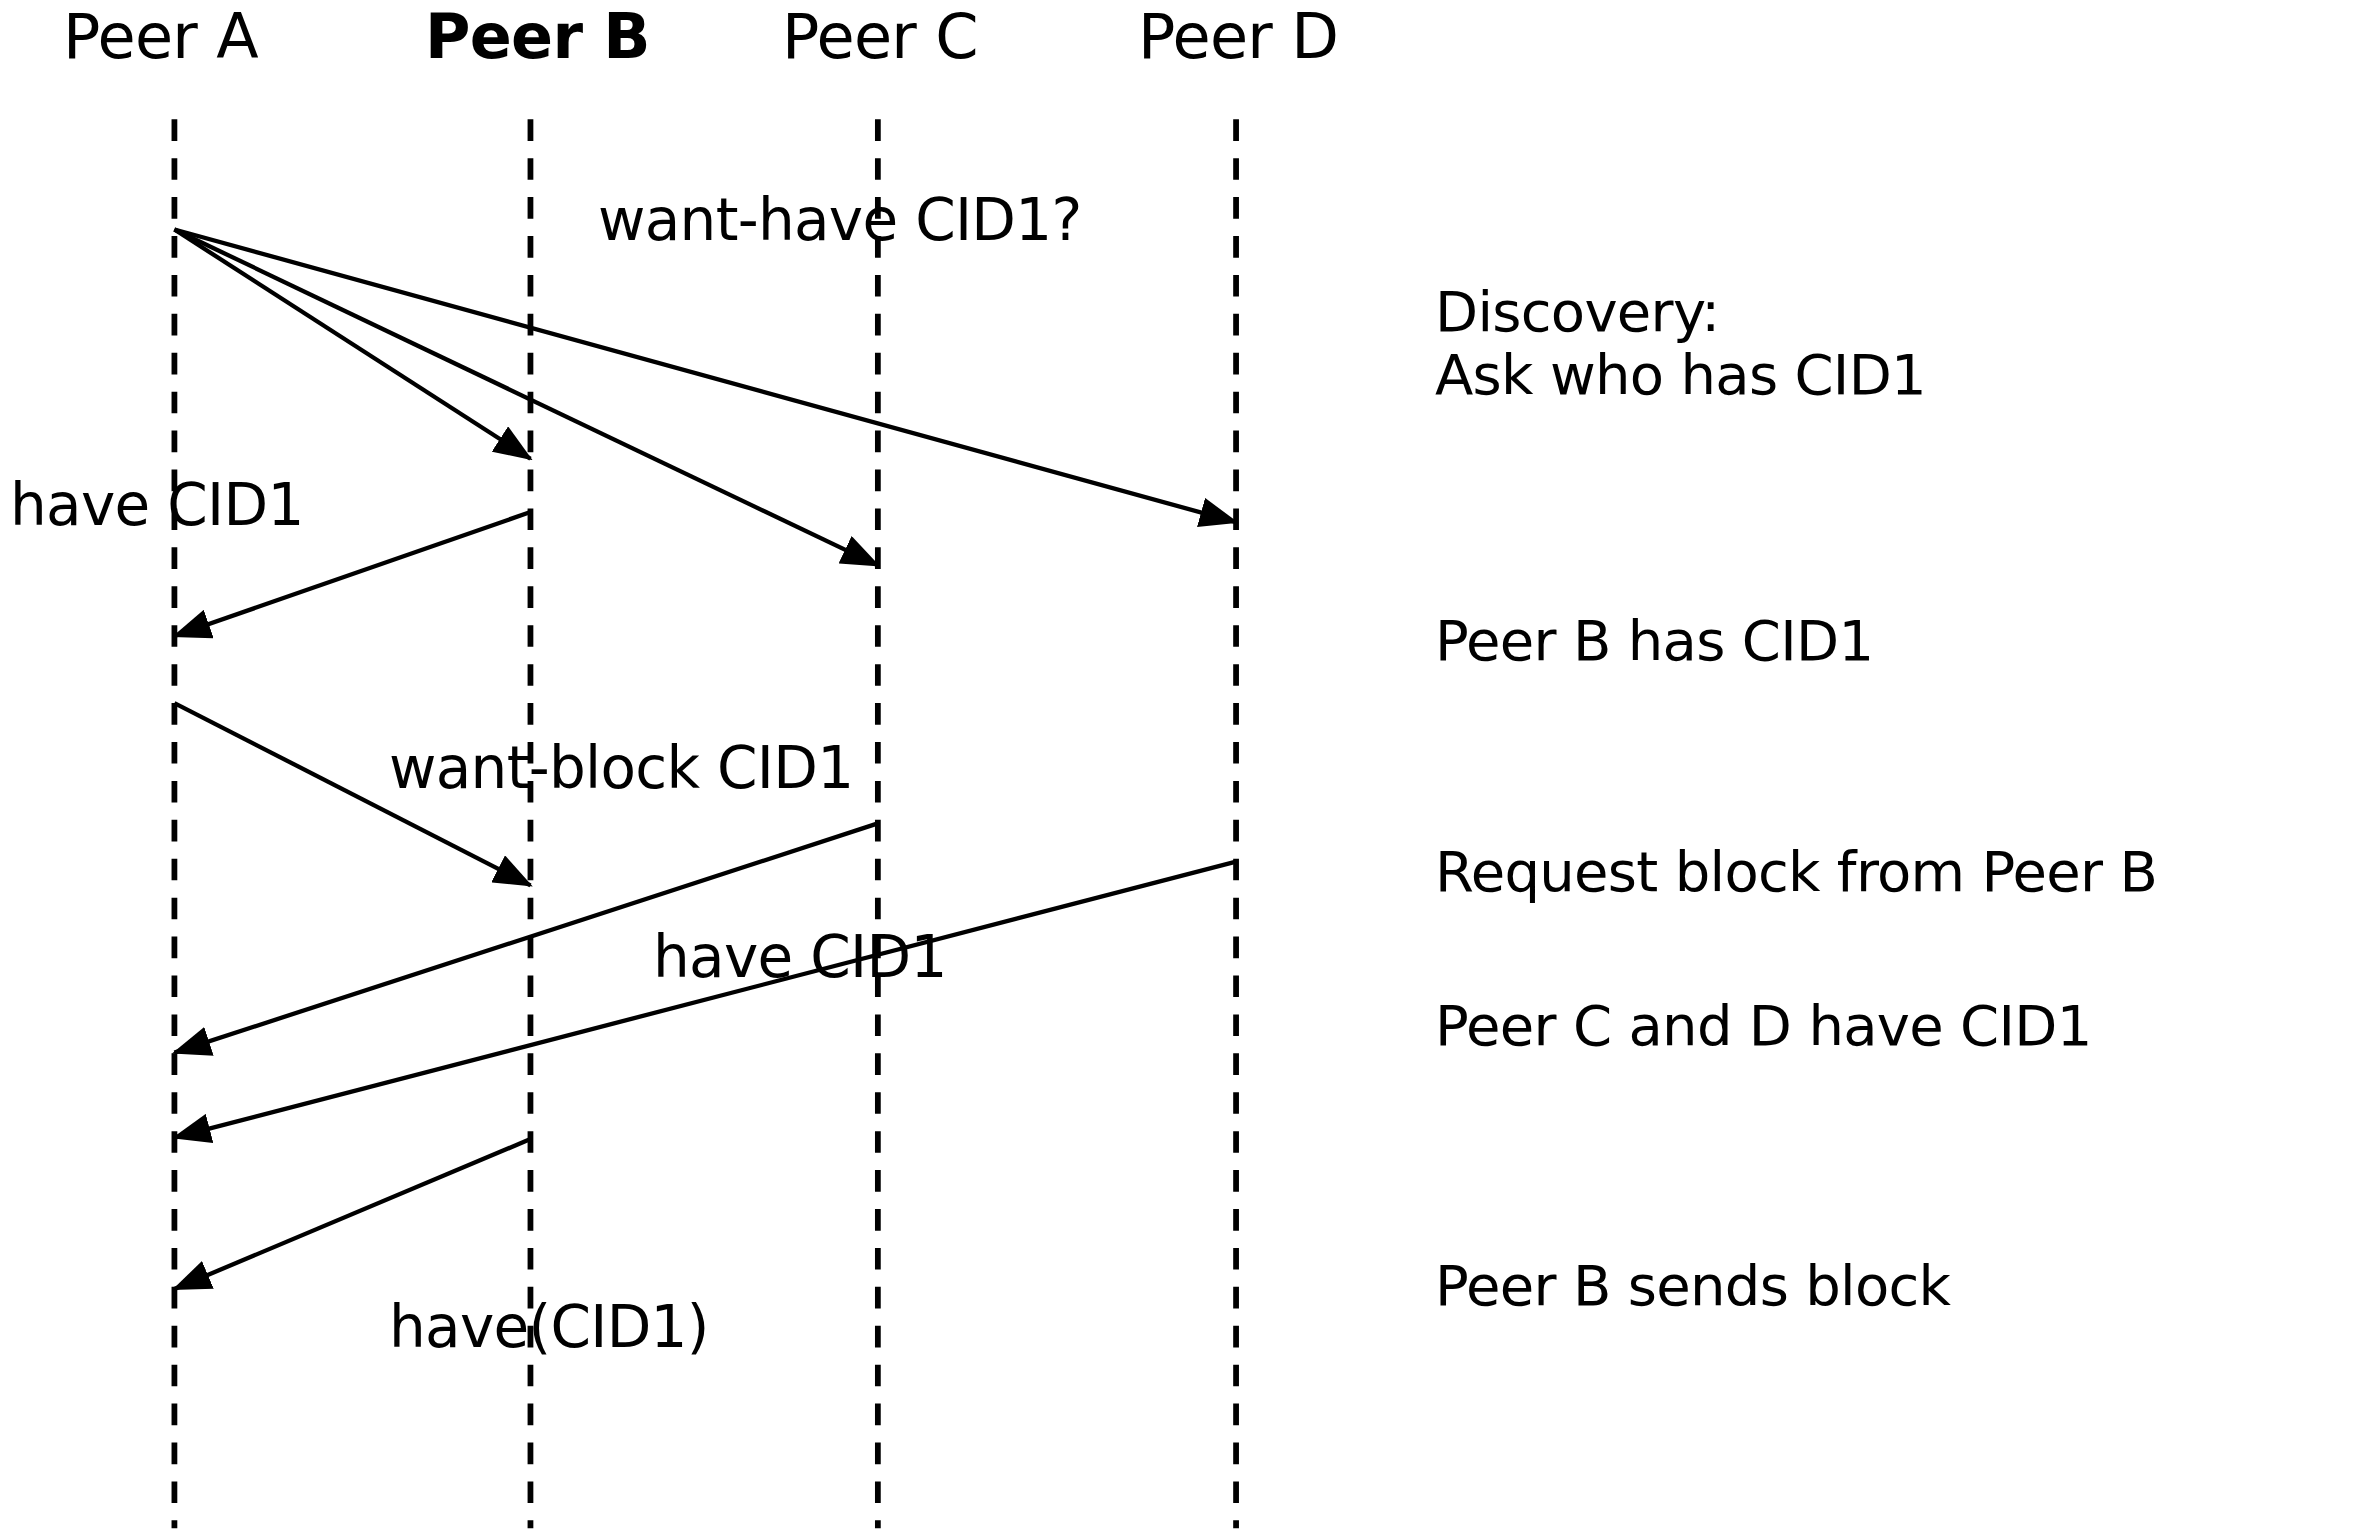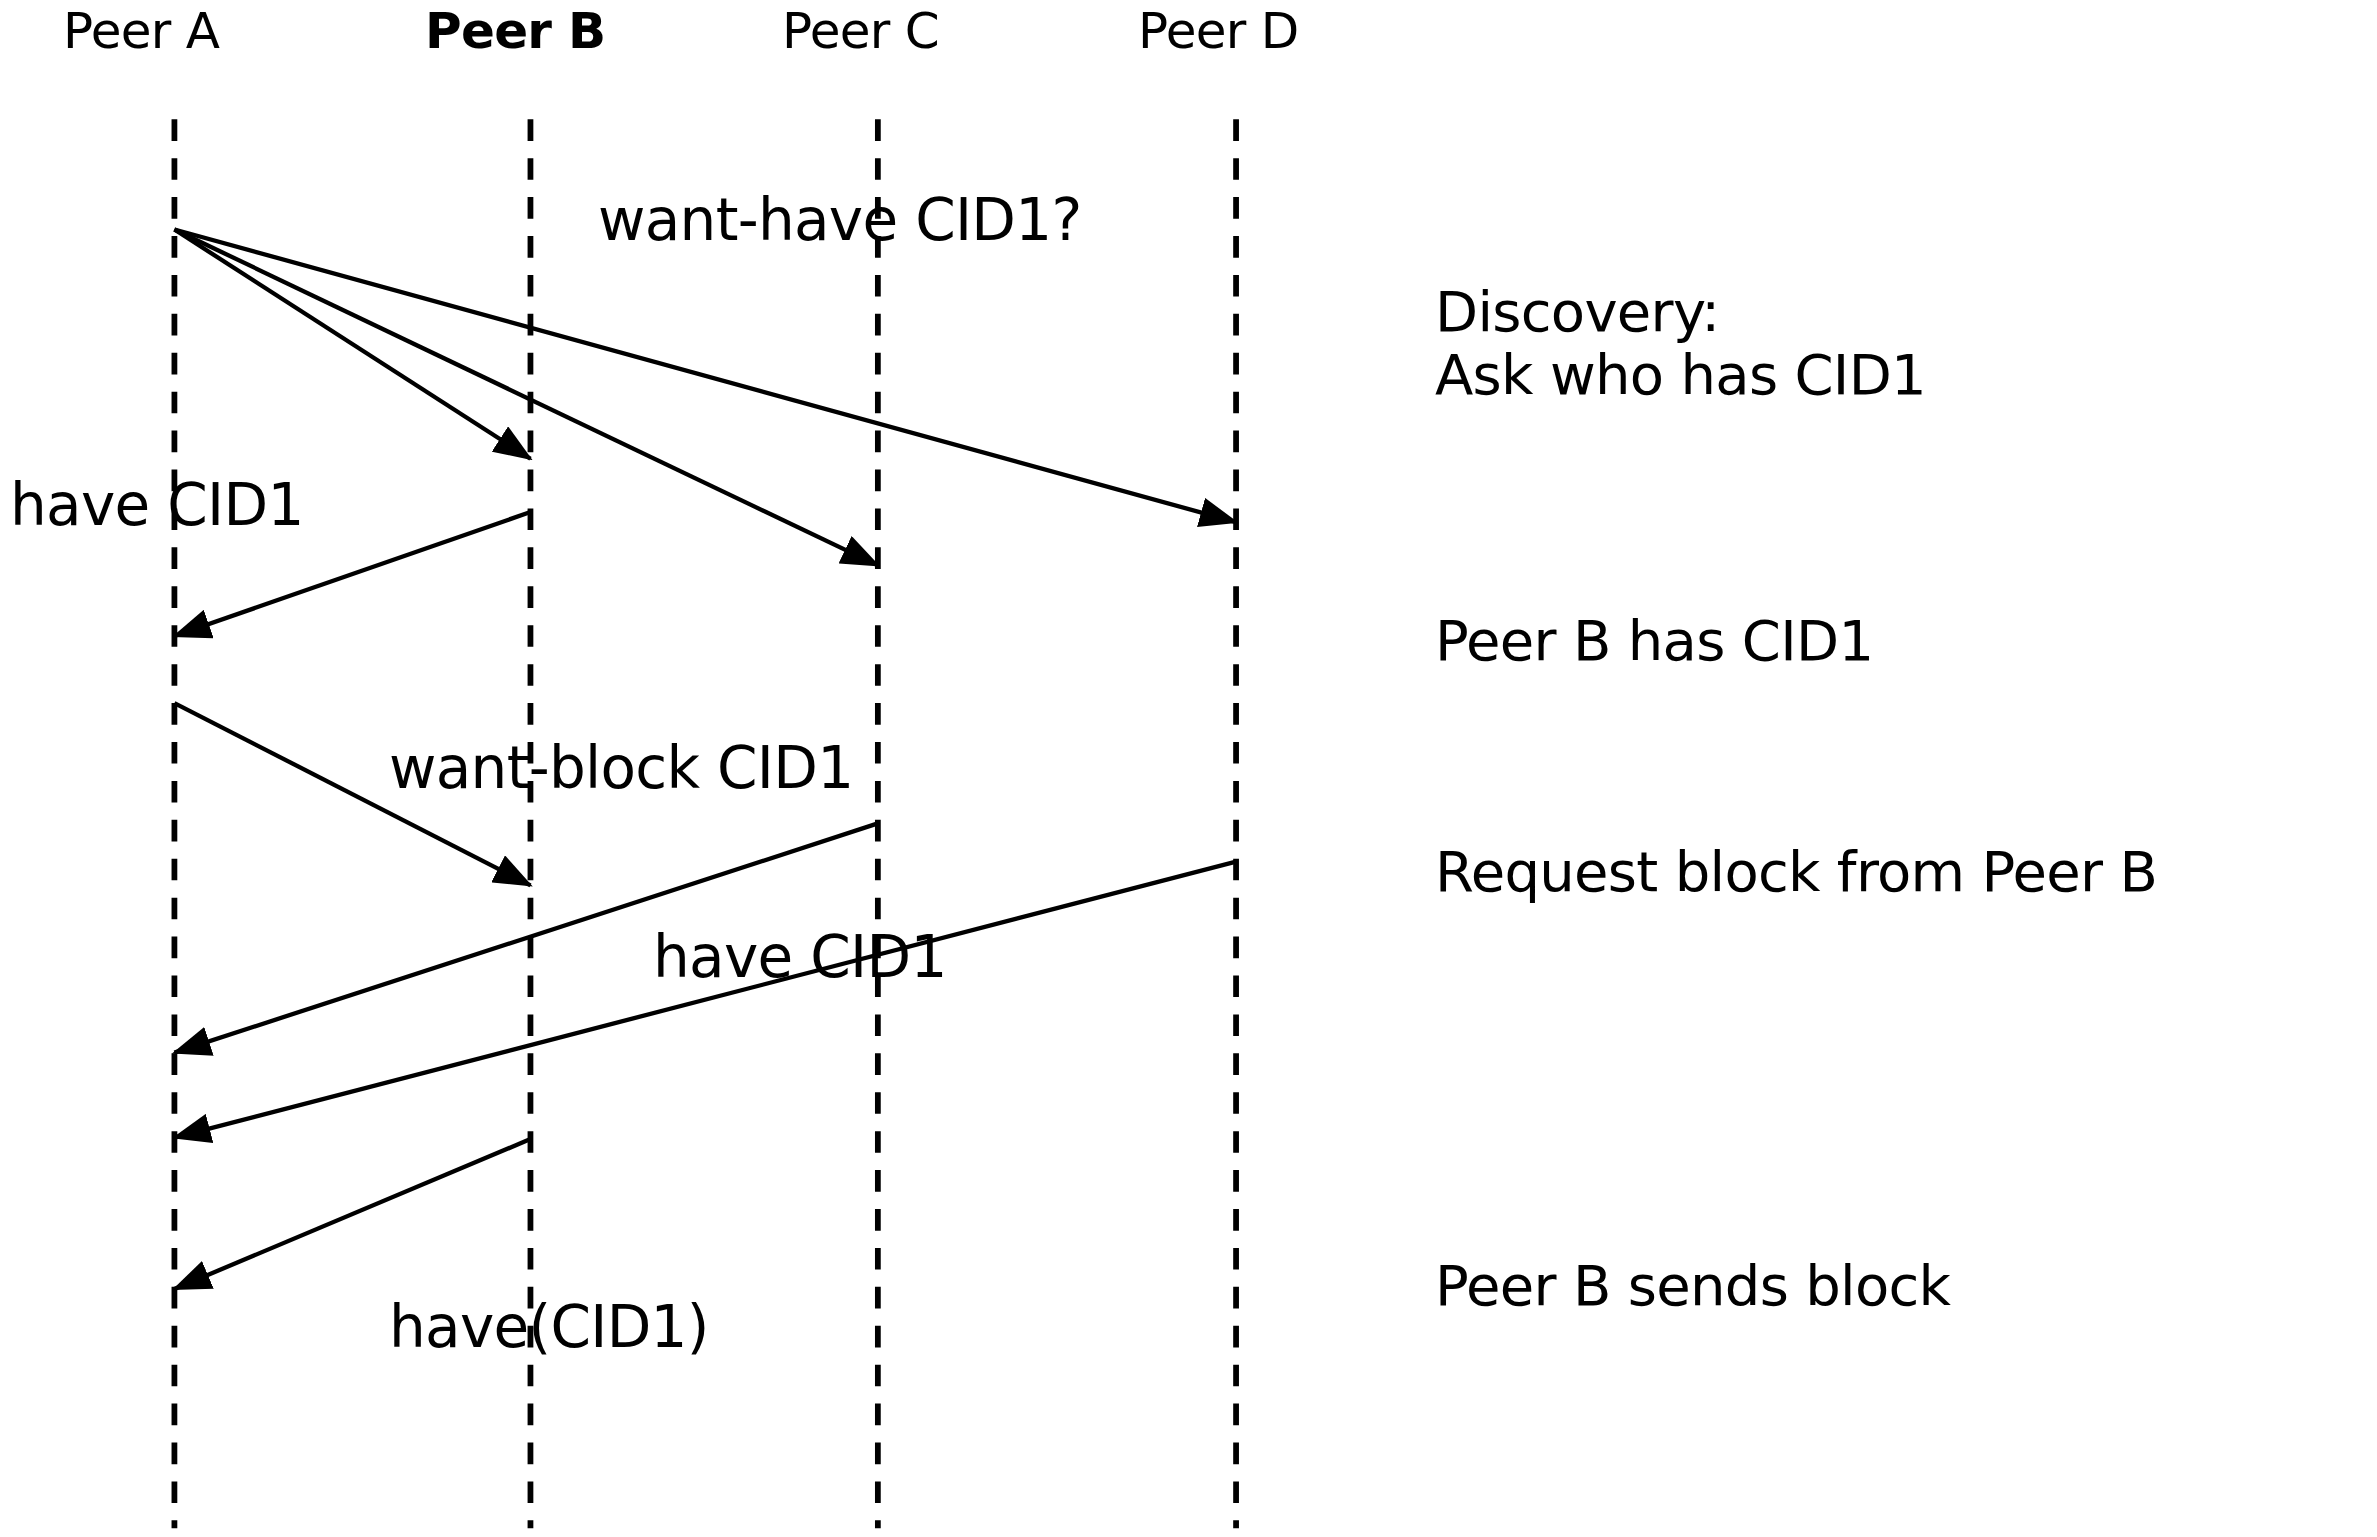--- a/index.html
+++ b/index.html
@@ -25,21 +25,21 @@
   }
   .txt {
     position: absolute;
     color: #000000;
     font-family: "DejaVu Sans", "Liberation Sans", sans-serif;
     white-space: nowrap;
     line-height: 1.0;
     letter-spacing: -0.7px;
   }
   .peer-header {
-    font-size: 50px;
+    font-size: 62px;
     top: 5.8px;
   }
   .msg-label {
     font-size: 58px;
   }
   .note-label {
     font-size: 56px;
     left: 1435px;
   }
   .note-label.two-line {
@@ -85,16 +85,17 @@
   <div class="txt msg-label" style="left:598px; top:191px;">want-have CID1?</div>
   <div class="txt msg-label" style="left:10px; top:476px;">have CID1</div>
   <div class="txt msg-label" style="left:389px; top:739px;">want-block CID1</div>
   <div class="txt msg-label" style="left:653px; top:928px;">have CID1</div>
   <div class="txt msg-label" style="left:389px; top:1298px;">have(CID1)</div>
 
   <div class="txt note-label two-line" style="top:272px;">Discovery:
 Ask who has CID1</div>
   <div class="txt note-label" style="top:613px;">Peer B has CID1</div>
   <div class="txt note-label" style="top:844px;">Request block from Peer B</div>
+  <div class="txt note-label" style="top:998px;">Peer C and D have CID1</div>
   <div class="txt note-label" style="top:1258px;">Peer B sends block</div>
 
 </div>
 
 
 </body></html>

